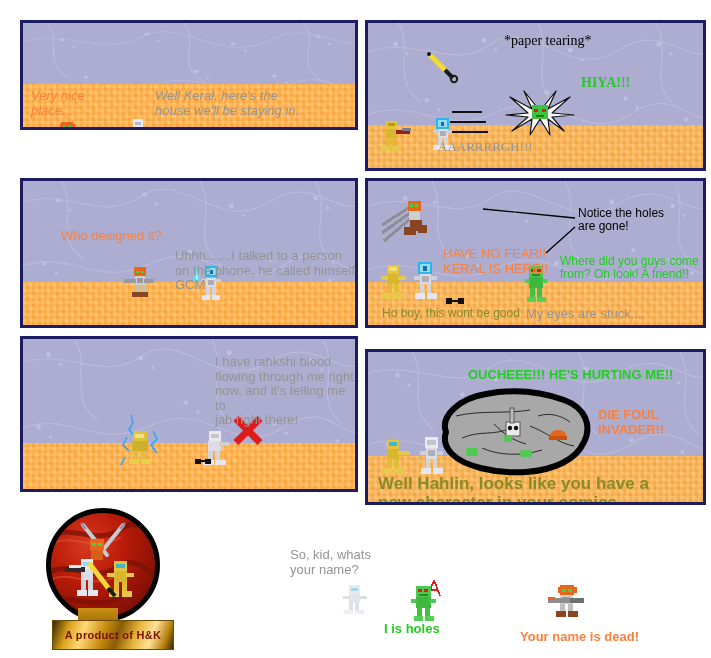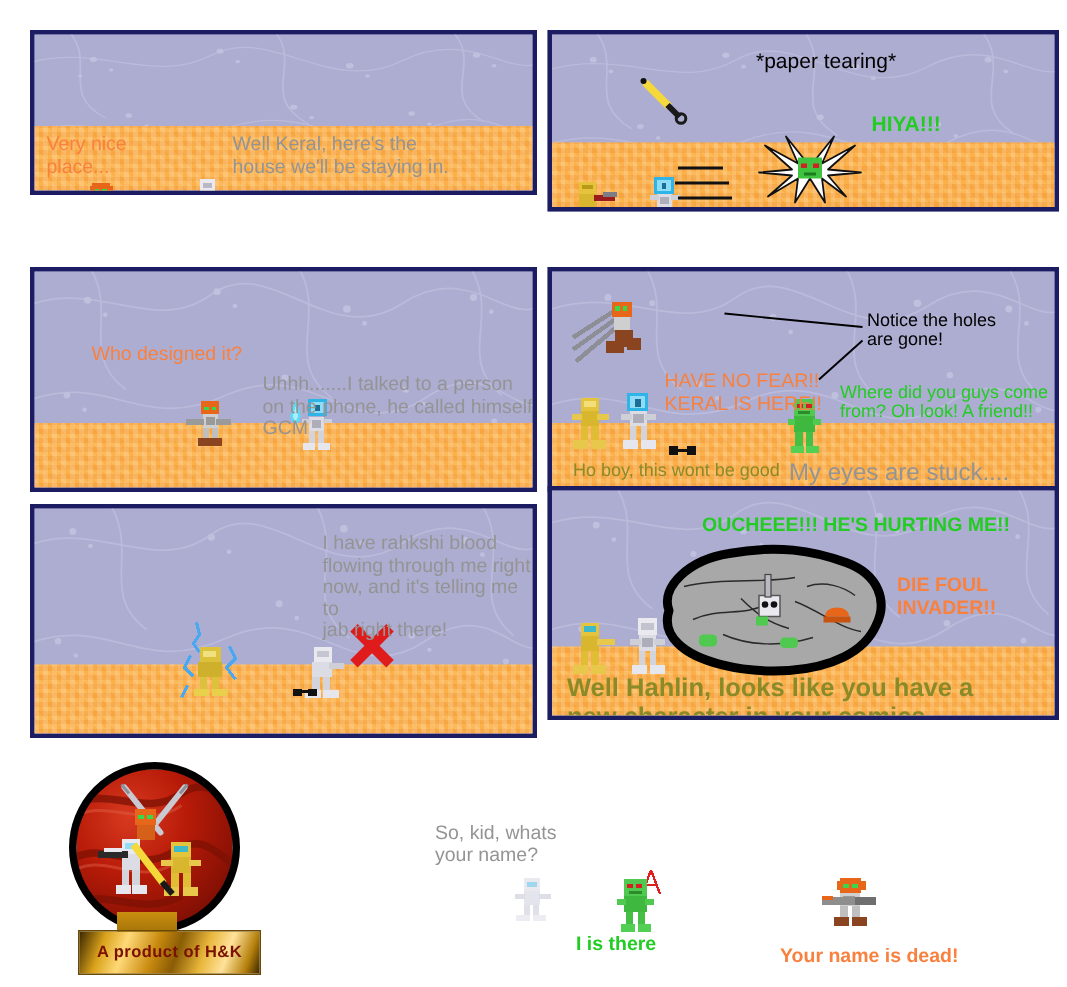--- a/index.html
+++ b/index.html
@@ -137,21 +137,21 @@
     top: 540px;
     width: 420px;
     height: 110px;
   }
 </style>
 </head>
 <body>
 
 <div id="comic-grid">
 
-  <div class="panel" style="left:0px; top:0px; width:338px; height:110px;">
+  <div class="panel" style="left:0px; top:0px; width:338px; height:110px;font-style:italic;">
     <div class="sky">
       <svg viewBox="0 0 338 150" preserveAspectRatio="none">
         <g stroke="#bdbddd" stroke-width="1.2" fill="none" opacity="0.85">
           <path d="M-10 30 C 40 5, 80 50, 120 20 S 200 60, 250 25 S 330 55, 350 18"></path>
           <path d="M-10 95 C 50 70, 70 118, 130 90 S 215 125, 265 92 S 330 118, 350 88"></path>
           <path d="M20 -8 C 45 25, 15 55, 48 80"></path>
           <path d="M160 -8 C 185 28, 150 58, 186 86"></path>
           <path d="M280 -8 C 308 26, 272 56, 305 84"></path>
         </g>
         <g fill="#c2c2e0" opacity="0.9">
@@ -211,21 +211,21 @@
         <rect x="16" y="27" width="9" height="5" fill="#e6e6ee"></rect>
       </svg>
     </div>
 
     <div class="txt t-orange" style="left:8px; top:66px; font-size:13px;">Very nice
 place...</div>
     <div class="txt t-gray" style="left:100px; top:66px; font-size:13px;margin-left:32px;">Well Keral, here's the
 house we'll be staying in.</div>
   </div>
 
-  <div class="panel" style="left:345px; top:0px; width:341px; height:121px;">
+  <div class="panel" style="left:345px; top:0px; width:341px; height:151px;font-family:Liberation Serif, serif;">
     <div class="sky">
       <svg viewBox="0 0 341 150" preserveAspectRatio="none">
         <g stroke="#bdbddd" stroke-width="1.2" fill="none" opacity="0.85">
           <path d="M-10 34 C 45 8, 85 52, 125 22 S 205 62, 255 28 S 335 58, 355 20"></path>
           <path d="M-10 98 C 52 72, 72 120, 132 92 S 218 128, 268 94 S 335 120, 355 90"></path>
           <path d="M26 -8 C 52 26, 20 56, 54 82"></path>
           <path d="M168 -8 C 194 30, 158 60, 194 88"></path>
           <path d="M288 -8 C 316 28, 280 58, 313 86"></path>
         </g>
         <g fill="#c2c2e0" opacity="0.9">
@@ -485,21 +485,21 @@
       </svg>
     </div>
 
     <div class="txt t-black" style="left:210px; top:26px; font-size:12px;">Notice the holes
 are gone!</div>
     <div class="txt t-orange" style="left:75px; top:66px; font-size:13px;">HAVE NO FEAR!!
 KERAL IS HERE!!</div>
     <div class="txt t-green" style="left:192px; top:74px; font-size:12px;">Where did you guys come
 from? Oh look! A friend!!</div>
     <div class="txt t-olive" style="left:14px; top:126px; font-size:12px;">Ho boy, this wont be good</div>
-    <div class="txt t-gray" style="left:158px; top:126px; font-size:16px;">My eyes are stuck....</div>
+    <div class="txt t-gray" style="left:158px; top:126px; font-size:13px;">My eyes are stuck....</div>
   </div>
 
   <div class="panel" style="left:0px; top:316px; width:338px; height:156px;">
     <div class="sky">
       <svg viewBox="0 0 338 156" preserveAspectRatio="none">
         <g stroke="#bdbddd" stroke-width="1.2" fill="none" opacity="0.85">
           <path d="M-10 28 C 40 4, 80 48, 120 18 S 200 58, 250 24 S 330 54, 350 16"></path>
           <path d="M-10 96 C 50 70, 70 118, 130 90 S 215 126, 265 92 S 330 118, 350 88"></path>
           <path d="M48 -8 C 74 28, 42 58, 76 84"></path>
           <path d="M188 -8 C 214 32, 178 62, 214 90"></path>
@@ -565,21 +565,21 @@
       <span style="transform:rotate(45deg);"></span>
       <span style="transform:rotate(-45deg);"></span>
     </div>
 
     <div class="txt t-gray" style="left:192px; top:16px; font-size:13px;">I have rahkshi blood
 flowing through me right
 now, and it's telling me to
 jab right there!</div>
   </div>
 
-  <div class="panel" style="left:345px; top:304px; width:341px; height:156px;">
+  <div class="panel" style="left:345px; top:329px; width:341px; height:156px;">
     <div class="sky">
       <svg viewBox="0 0 341 156" preserveAspectRatio="none">
         <g stroke="#bdbddd" stroke-width="1.2" fill="none" opacity="0.85">
           <path d="M-10 26 C 45 2, 85 46, 125 16 S 205 56, 255 22 S 335 52, 355 14"></path>
           <path d="M-10 100 C 52 74, 72 122, 132 94 S 218 130, 268 96 S 335 122, 355 92"></path>
           <path d="M40 -8 C 66 26, 34 56, 68 82"></path>
           <path d="M210 -8 C 236 30, 200 60, 236 88"></path>
           <path d="M312 -8 C 340 28, 304 58, 337 86"></path>
         </g>
         <g fill="#c2c2e0" opacity="0.9">
@@ -761,21 +761,21 @@
       <rect x="11" y="16" width="9" height="2" fill="#2c8c2c"></rect>
       <rect x="8" y="19" width="15" height="11" fill="#3fb83f"></rect>
       <rect x="3" y="21" width="6" height="4" fill="#4fc94f"></rect>
       <rect x="22" y="21" width="6" height="4" fill="#4fc94f"></rect>
       <rect x="9" y="30" width="5" height="8" fill="#45bf45"></rect>
       <rect x="17" y="30" width="5" height="8" fill="#45bf45"></rect>
       <rect x="6" y="38" width="9" height="5" fill="#53d053"></rect>
       <rect x="17" y="38" width="9" height="5" fill="#53d053"></rect>
     </svg>
   </div>
-  <div class="txt t-green bold" style="left:104px; top:82px; font-size:13px;">I is there</div>
+  <div class="txt t-green bold" style="left:104px; top:82px; font-size:13px;">I is holes</div>
 
   <div class="sprite" style="left:265px; top:44px; width:48px; height:40px;">
     <svg viewBox="0 0 48 40" width="48" height="40" shape-rendering="crispEdges">
       <rect x="15" y="1" width="14" height="10" fill="#e8661a"></rect>
       <rect x="13" y="3" width="3" height="6" fill="#e8661a"></rect>
       <rect x="28" y="3" width="4" height="6" fill="#e8661a"></rect>
       <rect x="17" y="5" width="4" height="3" fill="#39d84a"></rect>
       <rect x="23" y="5" width="4" height="3" fill="#39d84a"></rect>
       <rect x="15" y="11" width="13" height="9" fill="#cfcfcf"></rect>
       <rect x="17" y="13" width="8" height="5" fill="#9a9a9a"></rect>

